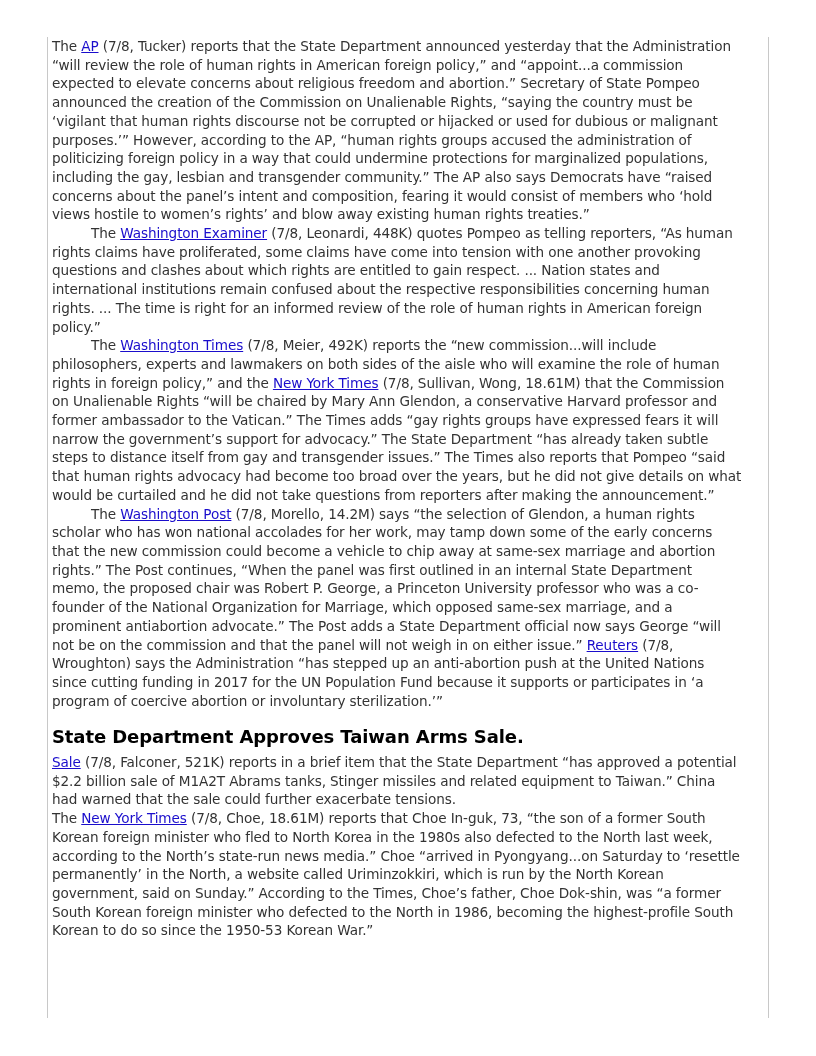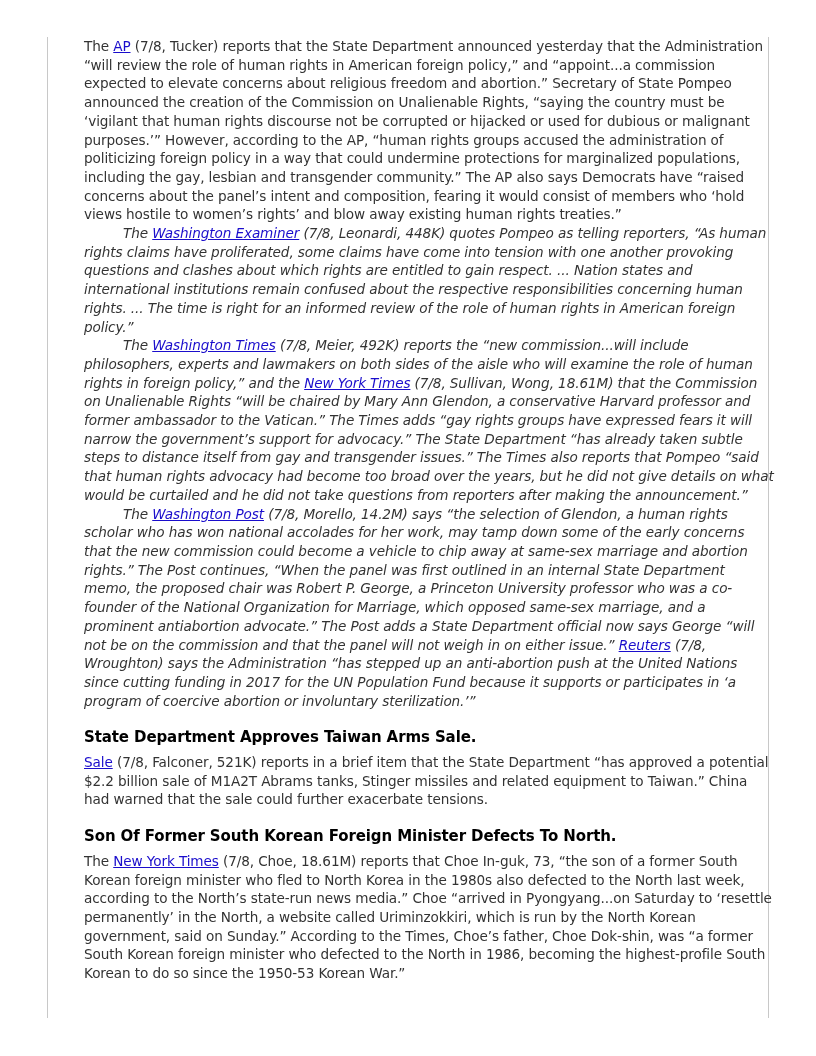--- a/index.html
+++ b/index.html
@@ -18,41 +18,40 @@
     position: absolute;
     left: 47px;
     top: 37px;
     width: 720px;
     height: 981px;
     border-left: 1px solid #c8c8c8;
     border-right: 1px solid #c8c8c8;
   }
   .content {
     position: absolute;
-    left: 84px;
+    left: 52px;
     top: 37px;
     width: 690px;
     font-size: 13.6px;
     line-height: 18.7px;
     color: #333333;
     letter-spacing: -0.1px;
   }
   .content p {
     margin: 0;
   }
   .content p.indent {
     text-indent: 39px;
-    font-style: italic;
   }
   .content a {
     color: #1a0dcc;
     text-decoration: underline;
   }
   .content h3 {
-    font-size: 15px;
+    font-size: 18px;
     font-weight: bold;
     color: #000000;
     margin: 18px 0 6px 0;
     line-height: 18.7px;
   }
 </style>
 </head>
 <body>
 
 <div class="page-frame"></div>
@@ -68,17 +67,16 @@
 
     <p class="indent"><span>The </span><a href="#">Washington Post</a><span> (7/8, Morello, 14.2M) says “the selection of Glendon, a human rights scholar who has won national accolades for her work, may tamp down some of the early concerns that the new commission could become a vehicle to chip away at same-sex marriage and abortion rights.” The Post continues, “When the panel was first outlined in an internal State Department memo, the proposed chair was Robert P. George, a Princeton University professor who was a co-founder of the National Organization for Marriage, which opposed same-sex marriage, and a prominent antiabortion advocate.” The Post adds a State Department official now says George “will not be on the commission and that the panel will not weigh in on either issue.” </span><a href="#">Reuters</a><span> (7/8, Wroughton) says the Administration “has stepped up an anti-abortion push at the United Nations since cutting funding in 2017 for the UN Population Fund because it supports or participates in ‘a program of coercive abortion or involuntary sterilization.’”</span></p>
   </div>
 
   <div>
     <h3>State Department Approves Taiwan Arms Sale.</h3>
     <p><a href="#">Sale</a><span> (7/8, Falconer, 521K) reports in a brief item that the State Department “has approved a potential $2.2 billion sale of M1A2T Abrams tanks, Stinger missiles and related equipment to Taiwan.” China had warned that the sale could further exacerbate tensions.</span></p>
   </div>
 
   <div>
-    <h3>Son Of Former South Korean Foreign Minister Defects To North.</h3>
     <p><span>The </span><a href="#">New York Times</a><span> (7/8, Choe, 18.61M) reports that Choe In-guk, 73, “the son of a former South Korean foreign minister who fled to North Korea in the 1980s also defected to the North last week, according to the North’s state-run news media.” Choe “arrived in Pyongyang...on Saturday to ‘resettle permanently’ in the North, a website called Uriminzokkiri, which is run by the North Korean government, said on Sunday.” According to the Times, Choe’s father, Choe Dok-shin, was “a former South Korean foreign minister who defected to the North in 1986, becoming the highest-profile South Korean to do so since the 1950-53 Korean War.”</span></p>
   </div>
 
 </div>
 
 </body></html>

